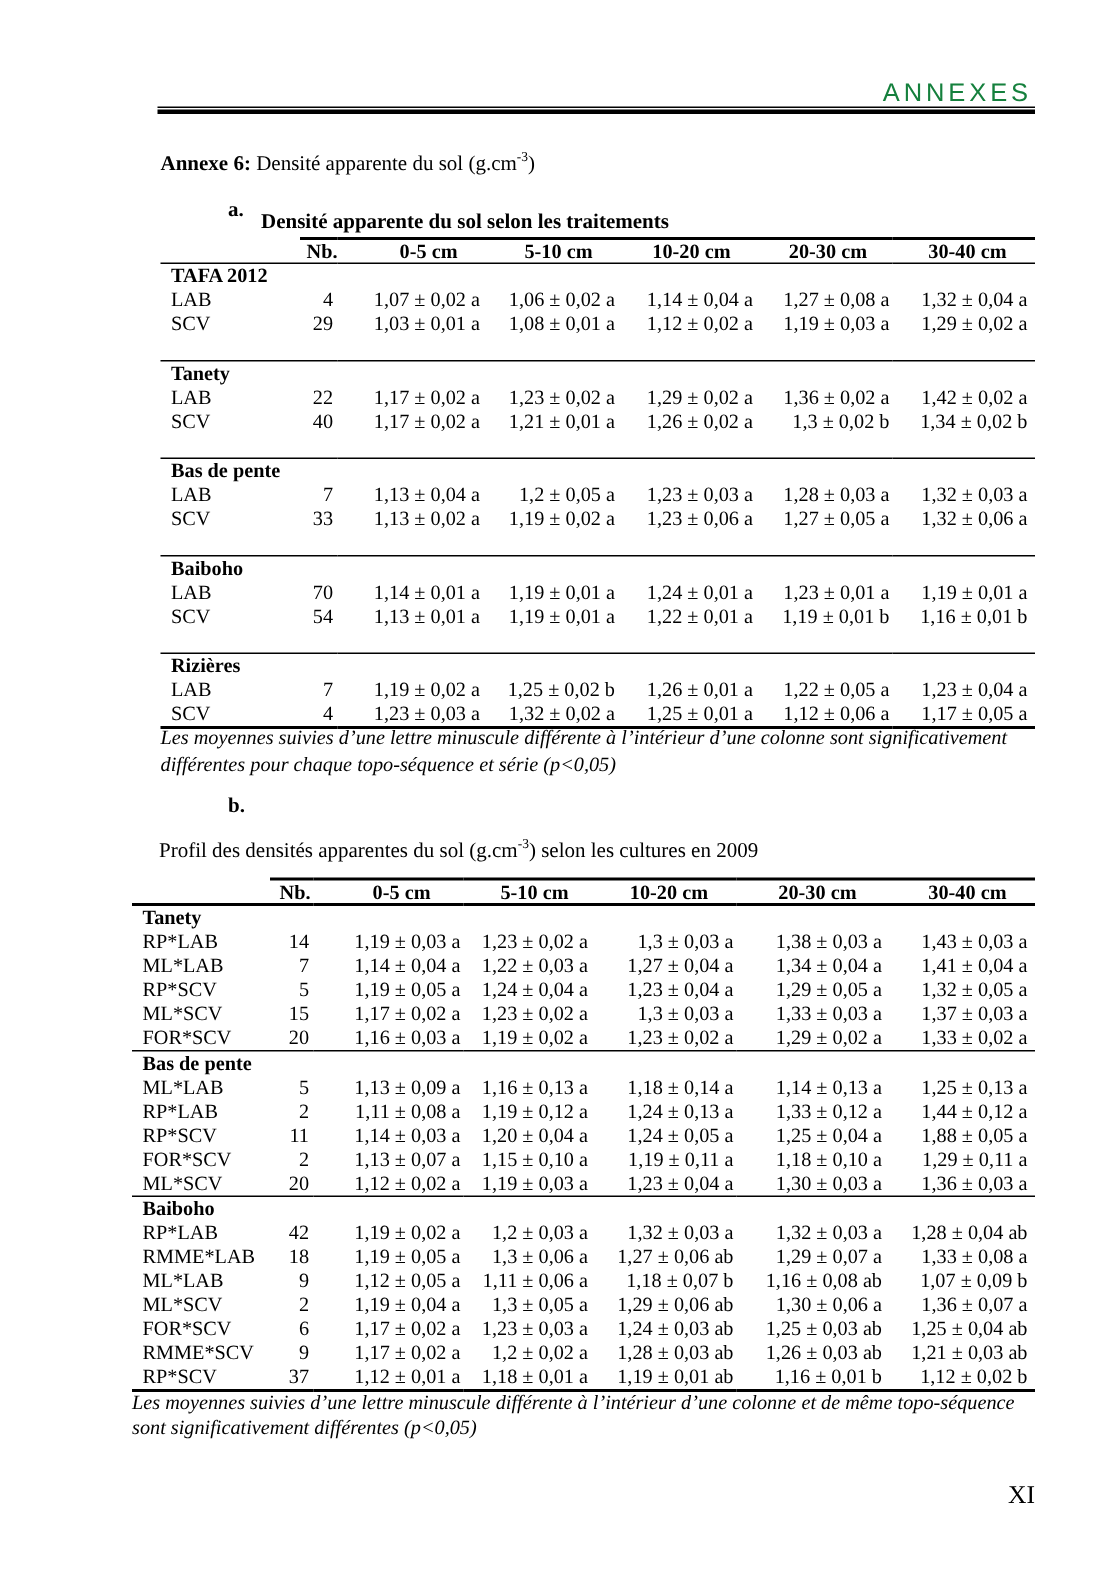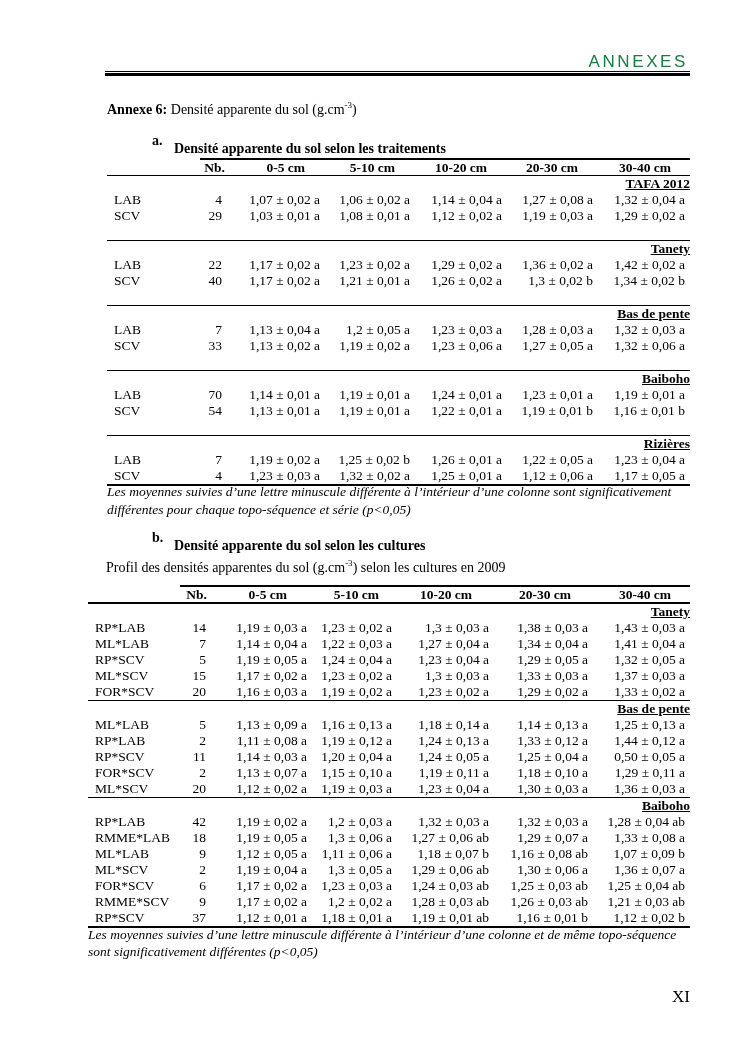--- a/index.html
+++ b/index.html
@@ -15,21 +15,21 @@
   .section-heading .marker { position: absolute; left: 0; }
   .section-heading .title { position: absolute; left: 22px; white-space: nowrap; margin-top: 8px; }
   .sec-a { left: 152px; top: 133px; width: 500px; height: 16px; }
   .sec-b { left: 152px; top: 530px; width: 500px; height: 16px; }
   .caption-b { left: 106px; top: 560px; font-size: 14px; line-height: 16px; white-space: nowrap; }
 
   table.dt { position: absolute; border-collapse: collapse; table-layout: fixed; font-size: 13.5px; }
   table.dt td, table.dt th { padding: 0; height: 16px; line-height: 16px; white-space: nowrap; overflow: visible; }
   table.dt th { font-weight: bold; height: 15px; line-height: 15px; }
   table.dt td.lbl { text-align: left; padding-left: 7px; }
-  table.dt td.grp { font-weight: bold; text-align: right; padding-left: 7px; text-decoration: underline; }
+  table.dt td.grp { font-weight: bold; text-align: left; padding-left: 7px; }
   table.dt td.nb { text-align: right; padding-right: 3px; }
   table.dt td.val { text-align: right; padding-right: 2px; }
   table.dt td.val.last { padding-right: 5px; }
   table.dt tr.head th.top { border-top: 2px solid #000; }
   table.dt tr.sep td { border-top: 1px solid #000; }
   table.dt tr.bottom td { border-bottom: 2px solid #000; }
 
   
   #table-a { left: 107px; top: 158px; width: 583px; }
   #table-a tr.head th { border-bottom: 1px solid #000; }
@@ -206,21 +206,20 @@
     <td class="val">1,12 ± 0,06 a</td>
     <td class="val last">1,17 ± 0,05 a</td>
   </tr>
 </tbody>
   </table>
 
 <div class="abs footnote fn-a">Les moyennes suivies d’une lettre minuscule différente à l’intérieur d’une colonne sont significativement différentes pour chaque topo-séquence et série (p&lt;0,05)</div>
 
 <div class="abs section-heading sec-b">
   <span class="marker">b.</span>
-  <span class="title">Densité apparente du sol selon les cultures</span>
 </div>
 
 <div class="abs caption-b"><span>Profil des densités apparentes du sol (g.cm</span><sup>-3</sup><span>) selon les cultures en 2009</span></div>
 
 <table class="dt" id="table-b">
   <colgroup>
       <col style="width:92px">
       <col style="width:29px">
       <col style="width:100px">
       <col style="width:85px">
@@ -309,21 +308,21 @@
     <td class="val">1,33 ± 0,12 a</td>
     <td class="val last">1,44 ± 0,12 a</td>
   </tr>
   <tr>
     <td class="lbl">RP*SCV</td>
     <td class="nb">11</td>
     <td class="val">1,14 ± 0,03 a</td>
     <td class="val">1,20 ± 0,04 a</td>
     <td class="val">1,24 ± 0,05 a</td>
     <td class="val">1,25 ± 0,04 a</td>
-    <td class="val last">0,50 ± 0,05 a</td>
+    <td class="val last">1,88 ± 0,05 a</td>
   </tr>
   <tr>
     <td class="lbl">FOR*SCV</td>
     <td class="nb">2</td>
     <td class="val">1,13 ± 0,07 a</td>
     <td class="val">1,15 ± 0,10 a</td>
     <td class="val">1,19 ± 0,11 a</td>
     <td class="val">1,18 ± 0,10 a</td>
     <td class="val last">1,29 ± 0,11 a</td>
   </tr>

